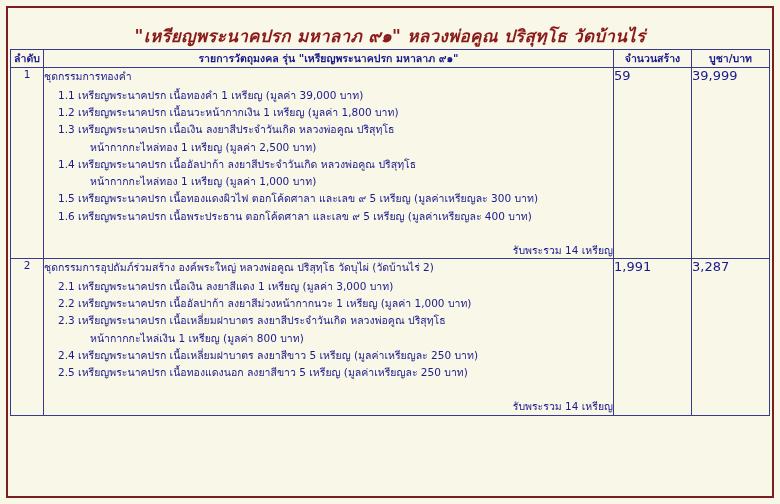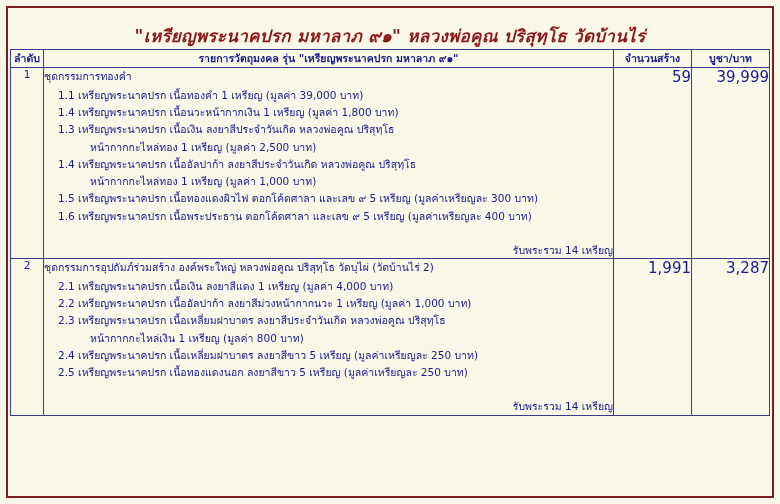--- a/index.html
+++ b/index.html
@@ -69,24 +69,24 @@
   .col-desc{}
   .col-qty{width:78px;}
   .col-price{width:78px;}
   td.c-no{
     text-align:center;
     padding-top:4px;
     color:#1a1a8c;
     font-size:10.5px;
   }
   td.c-qty,td.c-price{
-    text-align:right;
+    text-align:left;
     padding-top:4px;
     color:#1a1a8c;
-    font-size:15px;
+    font-size:13px;
   }
   td.c-desc{
     padding:3px 4px 5px 8px;
   }
   .grp-head{
     font-weight:normal;
     color:#1a1a8c;
     margin-bottom:3px;
     font-size:10.5px;
   }
@@ -128,38 +128,38 @@
           <th>บูชา/บาท</th>
         </tr>
       </thead>
       <tbody>
 
         <tr>
           <td class="c-no">1</td>
           <td class="c-desc">
             <div class="grp-head">ชุดกรรมการทองคำ</div>
             <div class="line indent1">1.1  เหรียญพระนาคปรก เนื้อทองคำ 1 เหรียญ (มูลค่า 39,000 บาท)</div>
-            <div class="line indent1">1.4  เหรียญพระนาคปรก เนื้อนวะหน้ากากเงิน 1 เหรียญ (มูลค่า 1,800 บาท)</div>
+            <div class="line indent1">1.2  เหรียญพระนาคปรก เนื้อนวะหน้ากากเงิน 1 เหรียญ (มูลค่า 1,800 บาท)</div>
             <div class="line indent1">1.3  เหรียญพระนาคปรก เนื้อเงิน ลงยาสีประจำวันเกิด หลวงพ่อคูณ ปริสุทฺโธ</div>
             <div class="line indent2">หน้ากากกะไหล่ทอง 1 เหรียญ (มูลค่า 2,500 บาท)</div>
             <div class="line indent1">1.4  เหรียญพระนาคปรก เนื้ออัลปาก้า ลงยาสีประจำวันเกิด หลวงพ่อคูณ ปริสุทฺโธ</div>
             <div class="line indent2">หน้ากากกะไหล่ทอง 1 เหรียญ (มูลค่า 1,000 บาท)</div>
             <div class="line indent1">1.5  เหรียญพระนาคปรก เนื้อทองแดงผิวไฟ ตอกโค้ดศาลา และเลข ๙  5 เหรียญ (มูลค่าเหรียญละ 300 บาท)</div>
             <div class="line indent1">1.6  เหรียญพระนาคปรก เนื้อพระประธาน ตอกโค้ดศาลา และเลข ๙  5 เหรียญ (มูลค่าเหรียญละ 400 บาท)</div>
             <div class="line sumline">รับพระรวม 14 เหรียญ</div>
           </td>
           <td class="c-qty">59</td>
           <td class="c-price">39,999</td>
         </tr>
 
         <tr>
           <td class="c-no">2</td>
           <td class="c-desc">
             <div class="grp-head">ชุดกรรมการอุปถัมภ์ร่วมสร้าง องค์พระใหญ่ หลวงพ่อคูณ ปริสุทฺโธ วัดบุไผ่ (วัดบ้านไร่ 2)</div>
-            <div class="line indent1">2.1  เหรียญพระนาคปรก เนื้อเงิน ลงยาสีแดง 1 เหรียญ (มูลค่า 4,000 บาท)</div>
+            <div class="line indent1">2.1  เหรียญพระนาคปรก เนื้อเงิน ลงยาสีแดง 1 เหรียญ (มูลค่า 3,000 บาท)</div>
             <div class="line indent1">2.2  เหรียญพระนาคปรก เนื้ออัลปาก้า ลงยาสีม่วงหน้ากากนวะ 1 เหรียญ (มูลค่า 1,000 บาท)</div>
             <div class="line indent1">2.3  เหรียญพระนาคปรก เนื้อเหลี่ยมฝาบาตร ลงยาสีประจำวันเกิด หลวงพ่อคูณ ปริสุทฺโธ</div>
             <div class="line indent2">หน้ากากกะไหล่เงิน 1 เหรียญ (มูลค่า 800 บาท)</div>
             <div class="line indent1">2.4  เหรียญพระนาคปรก เนื้อเหลี่ยมฝาบาตร ลงยาสีขาว 5 เหรียญ (มูลค่าเหรียญละ 250 บาท)</div>
             <div class="line indent1">2.5  เหรียญพระนาคปรก เนื้อทองแดงนอก ลงยาสีขาว 5 เหรียญ (มูลค่าเหรียญละ 250 บาท)</div>
             <div class="line sumline">รับพระรวม 14 เหรียญ</div>
           </td>
           <td class="c-qty">1,991</td>
           <td class="c-price">3,287</td>
         </tr>

